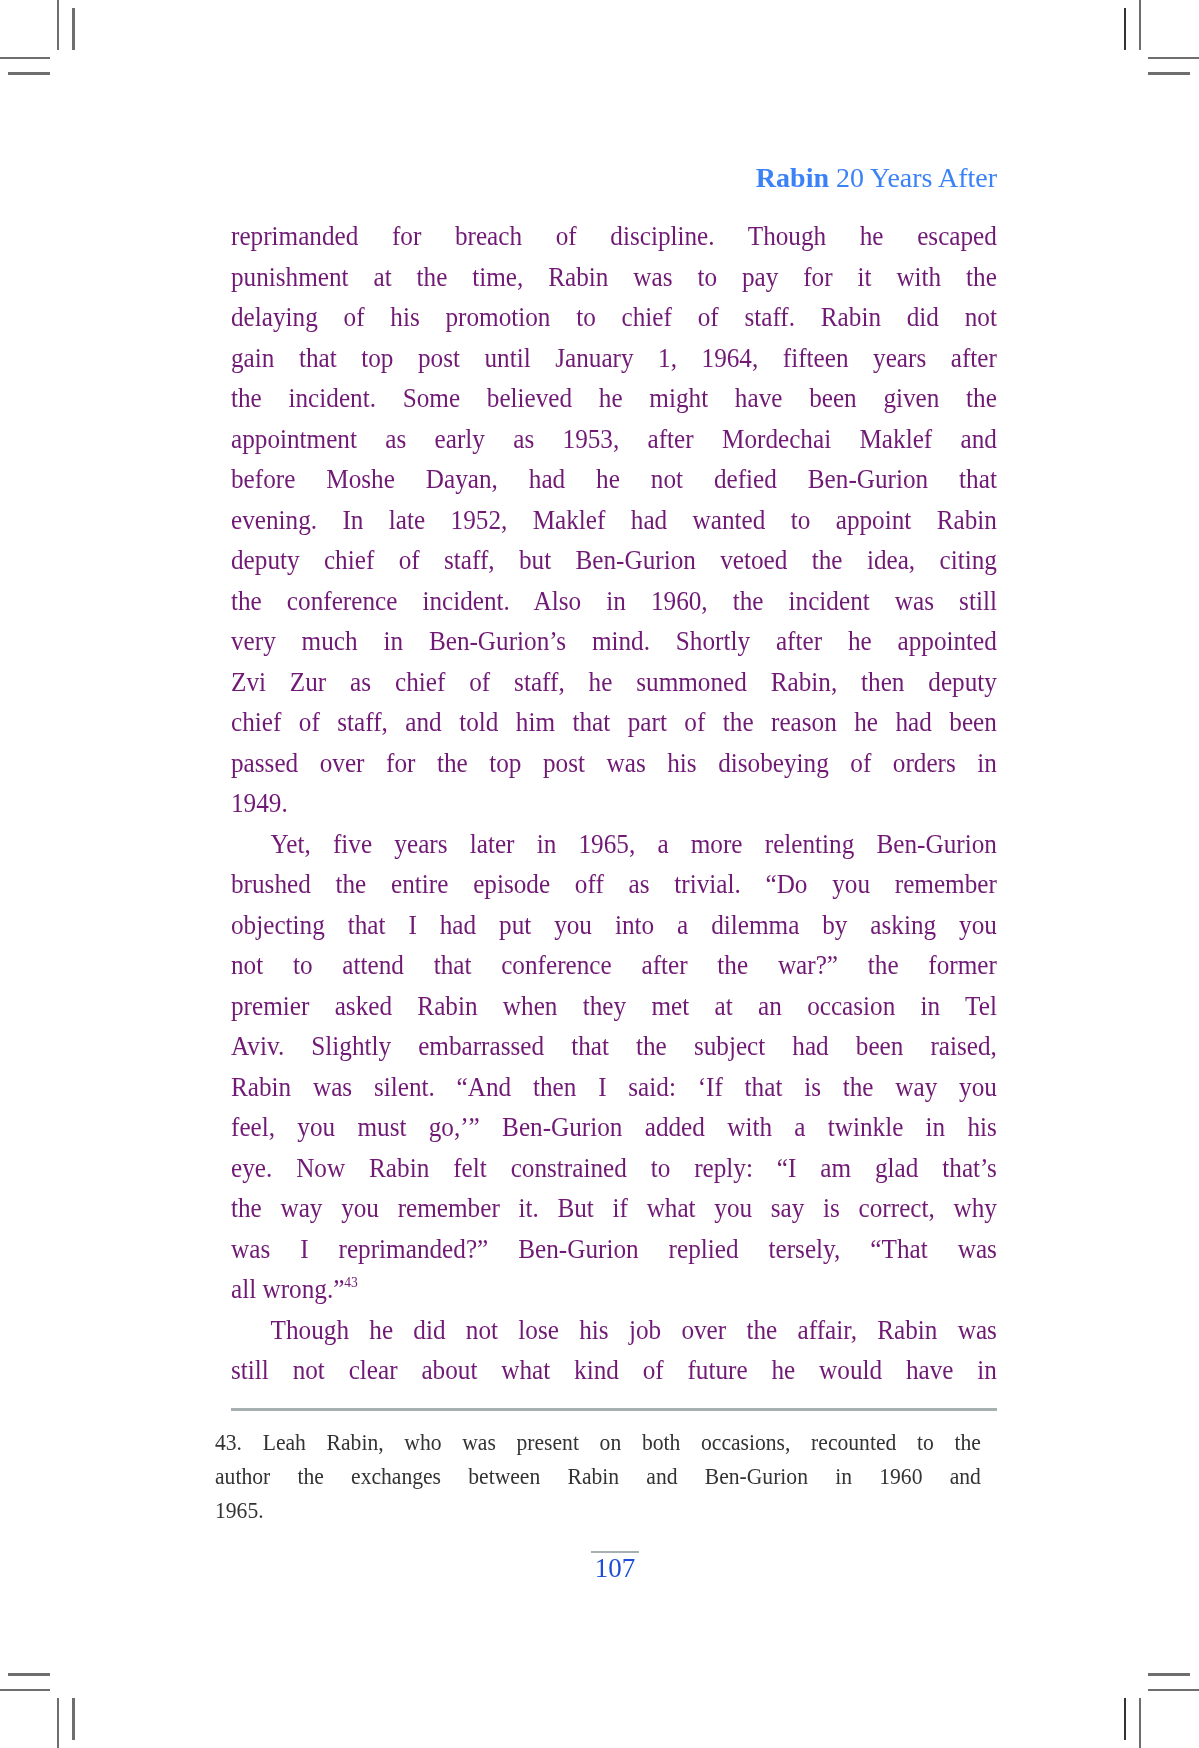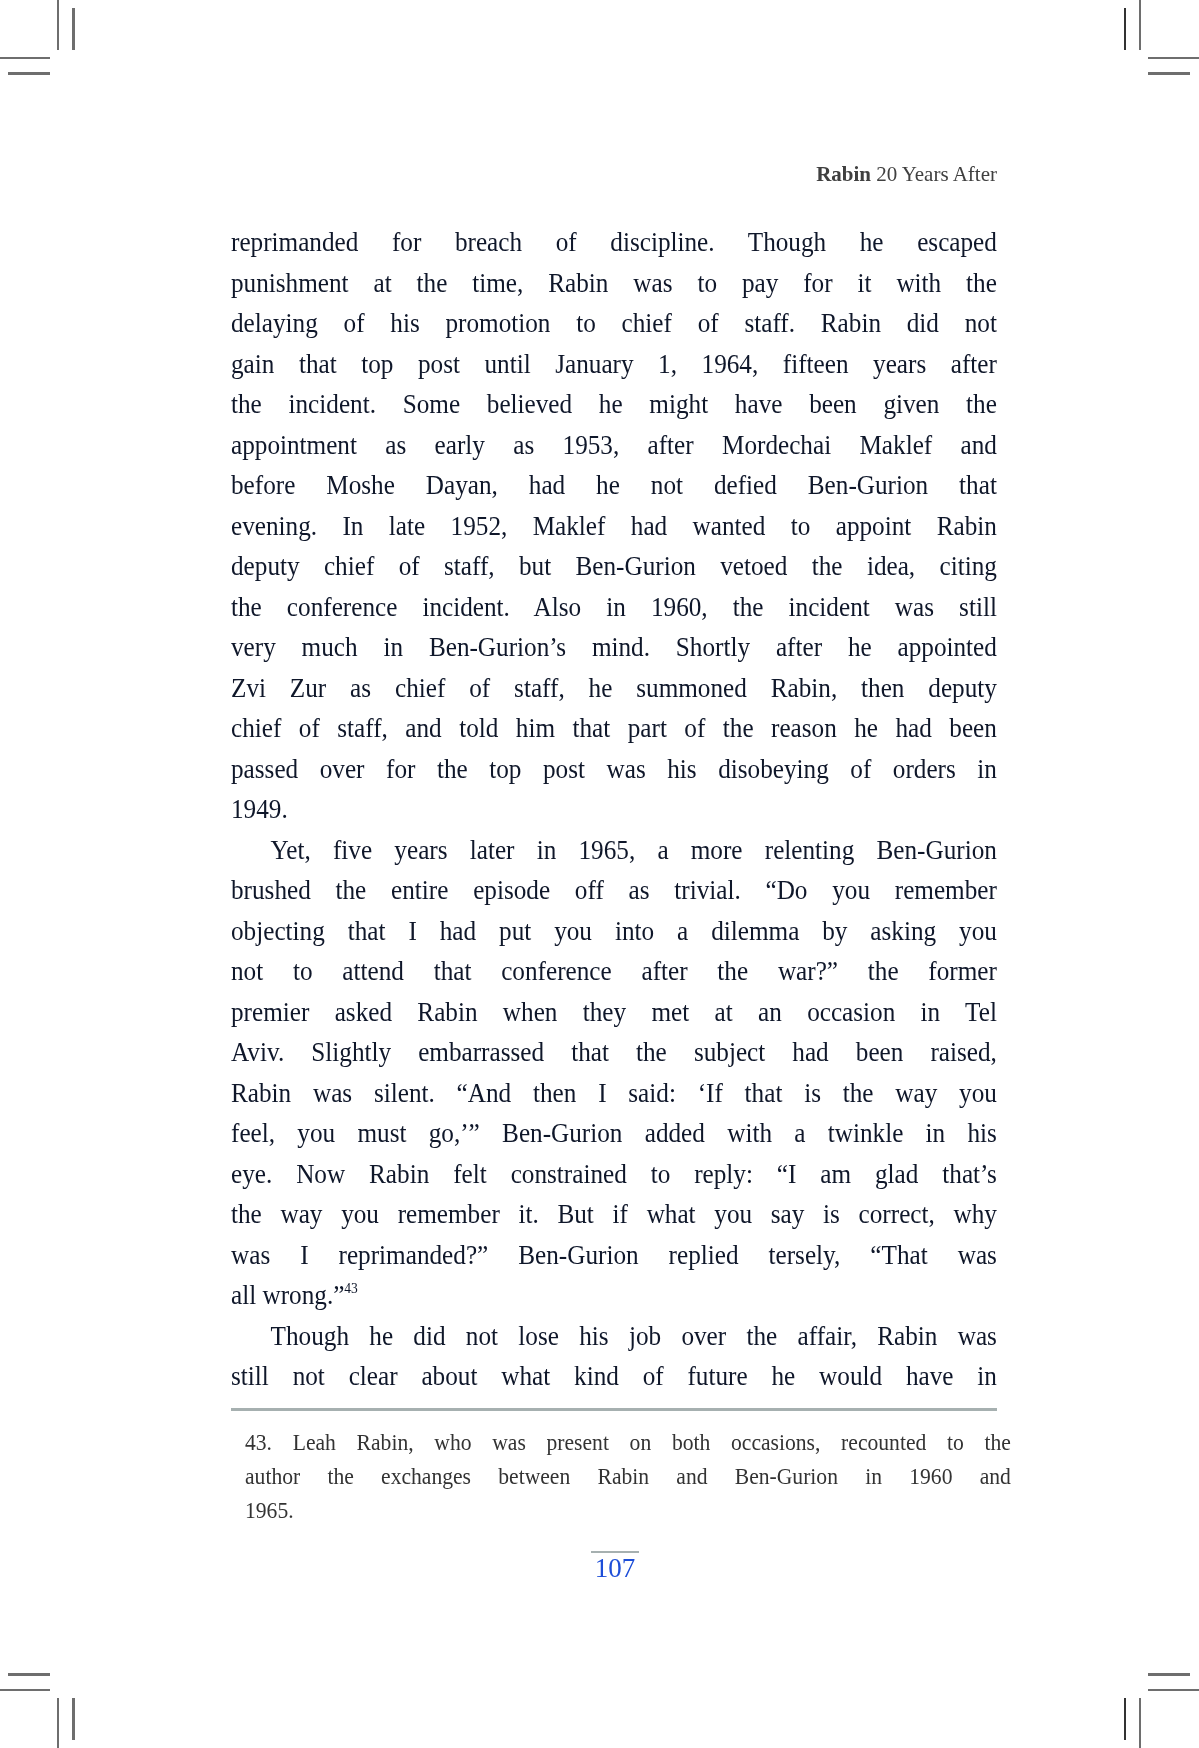--- a/index.html
+++ b/index.html
@@ -1,42 +1,42 @@
 <!DOCTYPE html>
 <html><head>
 <meta charset="utf-8">
 <style>
   html, body { margin: 0; padding: 0; background: #ffffff; }
   body { width: 1199px; height: 1748px; position: relative; overflow: hidden; }
   .mark { position: absolute; background: #6e6e6e; }
   .mark.dark { background: #333; }
   .header {
     position: absolute; right: 202px; top: 162px;
-    font-family: "Liberation Serif", serif; font-size: 21px; color: #404040;
+    font-family: "Liberation Serif", serif; font-size: 28px; color: #3b82f6;
     white-space: nowrap;
   }
   .header b { font-weight: bold; }
   .body-text {
-    position: absolute; left: 231px; top: 222px; width: 766px;
-    font-family: "Liberation Serif", serif; color: #0f172a;
+    position: absolute; left: 231px; top: 216px; width: 766px;
+    font-family: "Liberation Serif", serif; color: #701a75;
   }
   .line {
     height: 40.5px; line-height: 40.5px; font-size: 28px;
     width: 851px; transform: scaleX(0.9); transform-origin: 0 0;
     text-align: justify; text-align-last: justify; white-space: nowrap;
   }
   .line.last { text-align-last: left; }
   .line.indent { text-indent: 44px; }
   .line sup { font-size: 15px; line-height: 0; vertical-align: 11px; }
   .rule {
     position: absolute; left: 231px; top: 1408px; width: 766px; height: 3px;
     background: #a6b0b0;
   }
   .footnotes {
-    position: absolute; left: 245px; top: 1425px; width: 766px;
+    position: absolute; left: 215px; top: 1425px; width: 766px;
     font-family: "Liberation Serif", serif; color: #333333;
   }
   .fline {
     height: 34px; line-height: 34px; font-size: 24px;
     width: 851px; transform: scaleX(0.9); transform-origin: 0 0;
     text-align: justify; text-align-last: justify; white-space: nowrap;
   }
   .fline.last { text-align-last: left; }
   .pagenum-rule {
     position: absolute; left: 591px; top: 1551px; width: 48px; height: 2px; background: #a6b0b0;

